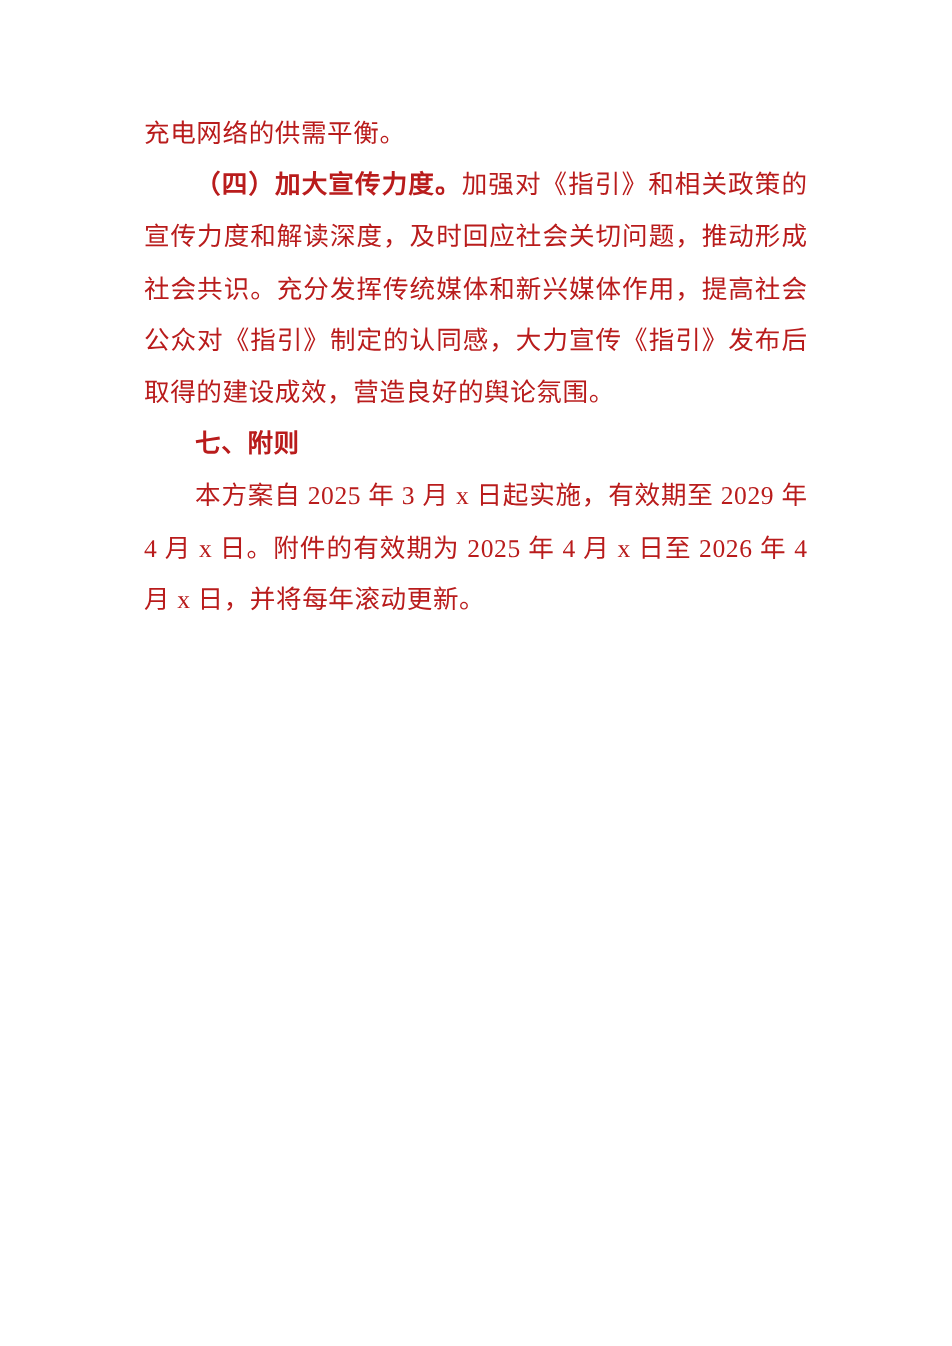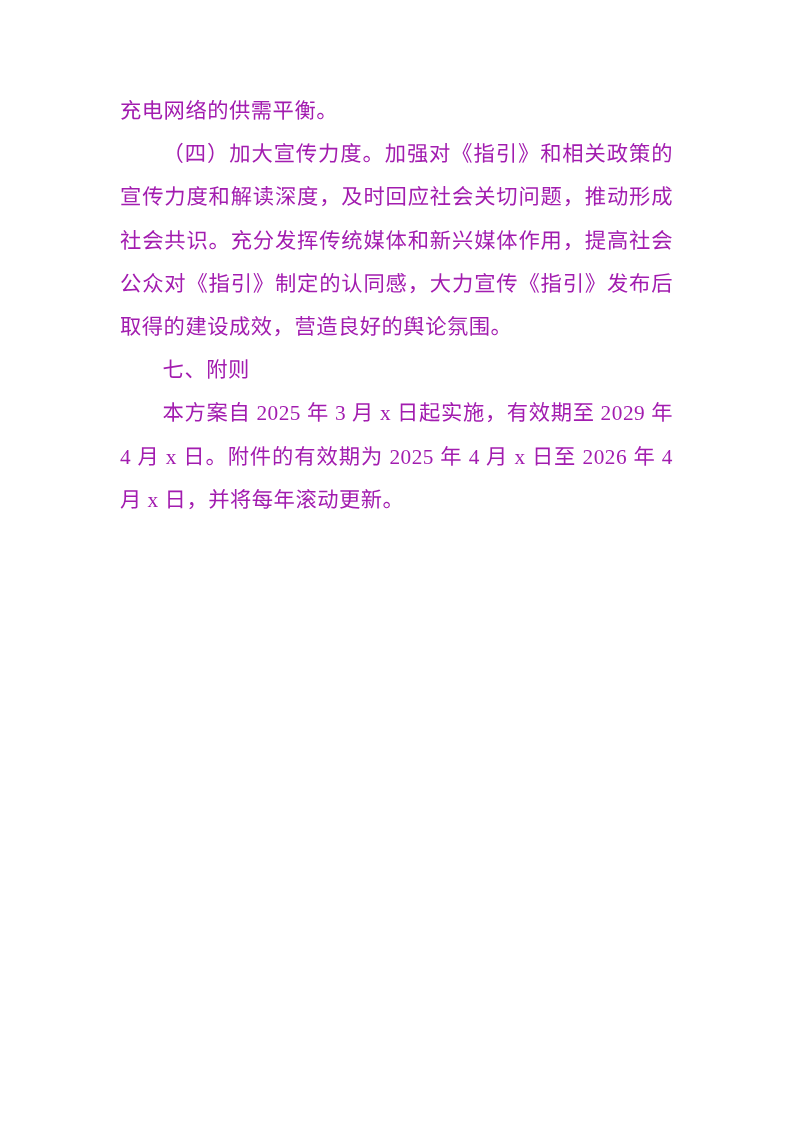--- a/index.html
+++ b/index.html
@@ -10,21 +10,21 @@
     width: 793px;
     height: 1122px;
     background: #ffffff;
     overflow: hidden;
   }
   .page {
     position: relative;
     width: 663px;
     height: 1122px;
     background: #ffffff;
-    color: #a21caf;
+    color: #b91c1c;
     font-family: "Liberation Serif", "DejaVu Serif", serif;
   }
   .content {
     position: absolute;
     left: 120px;
     top: 90px;
     width: 553px;
     font-size: 21.3px;
     line-height: 43.2px;
     letter-spacing: 0.5px;
@@ -35,25 +35,25 @@
     text-align: justify;
     text-justify: inter-ideograph;
   }
   .no-indent {
     text-indent: 0;
   }
   .indent {
     text-indent: 2em;
   }
   .heading {
-    font-weight: normal;
+    font-weight: bold;
     text-align: center;
   }
   .lead-bold {
-    font-weight: normal;
+    font-weight: bold;
   }
   .attachment {
     margin-top: 43.2px !important;
     text-align: left !important;
   }
   .last-line-short {
     text-align-last: left;
   }
 </style>
 </head>

